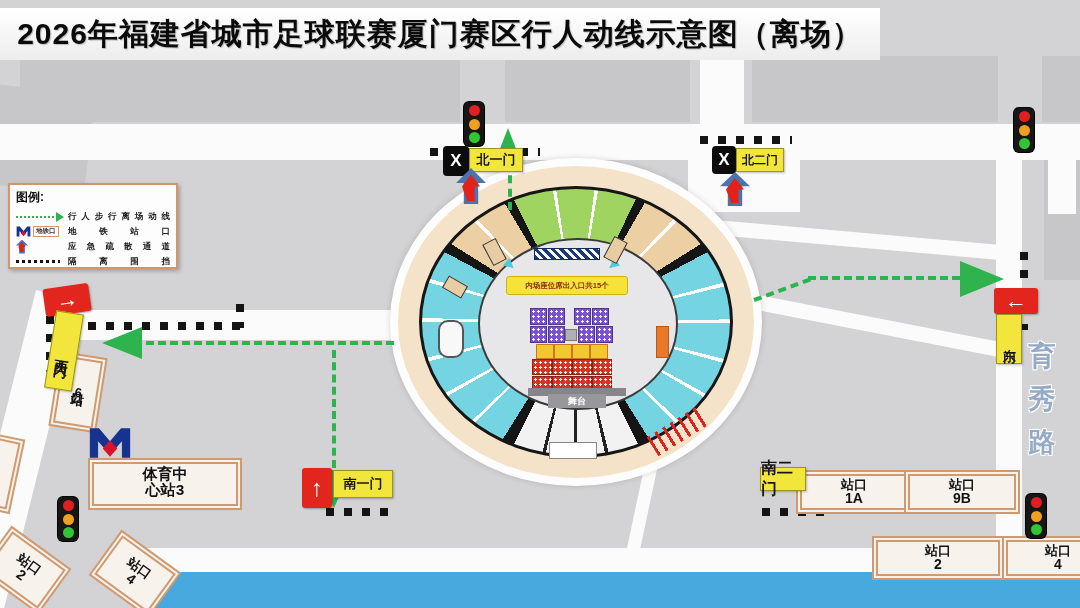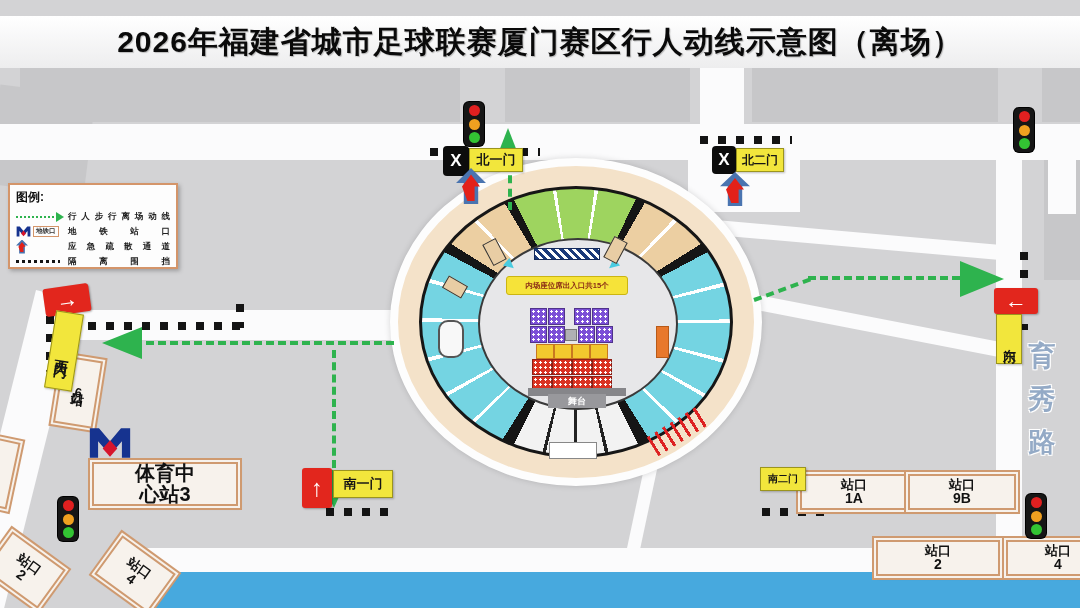--- a/index.html
+++ b/index.html
@@ -3,21 +3,21 @@
 <meta charset="utf-8">
 <style>
   html,body{margin:0;padding:0;background:#888;}
   #app{position:relative;width:1080px;height:608px;overflow:hidden;background:#d3d3d5;
        font-family:"Liberation Sans",sans-serif;}
   .abs{position:absolute;}
   .blk{position:absolute;background:#c7c7c9;}
   .road{position:absolute;background:#fbfbfc;}
   .water{position:absolute;background:#47a9de;}
   
-  .titlebar{position:absolute;left:0;top:16px;width:1080px;height:52px;z-index:60;
+  .titlebar{position:absolute;left:0;top:8px;width:880px;height:52px;z-index:60;
     background:linear-gradient(#ffffff,#ededee);display:flex;align-items:center;justify-content:center;}
   .titlebar h1{margin:0;font-size:30px;font-weight:bold;color:#0a0a0a;letter-spacing:1px;
     text-shadow:1px 1px 1px #bbb;}
   
   .dots-h{position:absolute;height:8px;background:repeating-linear-gradient(90deg,#141414 0 8px,transparent 8px 18px);z-index:20;}
   .dots-v{position:absolute;width:8px;background:repeating-linear-gradient(180deg,#141414 0 8px,transparent 8px 18px);z-index:20;}
   
   .gdash-h{position:absolute;height:0;border-top:4px dashed #2eb34e;z-index:22;}
   .gdash-v{position:absolute;width:0;border-left:4px dashed #2eb34e;z-index:22;}
   .tri{position:absolute;width:0;height:0;z-index:23;}
@@ -222,21 +222,21 @@
 
   <div class="rsign" style="left:44px;top:286px;width:46px;height:28px;font-size:22px;transform:rotate(-8deg);">→</div>
   <div class="ylabel vtext" style="left:50px;top:312px;width:26px;height:76px;font-size:14px;transform:rotate(9deg);">西大门</div>
 
   <div class="rsign" style="left:994px;top:288px;width:44px;height:26px;font-size:22px;">←</div>
   <div class="ylabel vtext" style="left:996px;top:314px;width:24px;height:48px;font-size:13px;">东门</div>
 
   <div class="rsign" style="left:302px;top:468px;width:30px;height:40px;font-size:24px;">↑</div>
   <div class="ylabel" style="left:333px;top:470px;width:58px;height:26px;font-size:13px;">南一门</div>
 
-  <div class="ylabel" style="left:760px;top:467px;width:44px;height:22px;font-size:10px;">南二门</div>
+  <div class="ylabel" style="left:760px;top:467px;width:44px;height:22px;font-size:16px;">南二门</div>
 
   <div class="exit" style="left:800px;top:474px;width:104px;height:32px;">
       <span class="l1">站口</span>
       <span class="l2">1A</span>
     </div>
   <div class="exit" style="left:908px;top:474px;width:104px;height:32px;">
       <span class="l1">站口</span>
       <span class="l2">9B</span>
     </div>
   <div class="exit" style="left:876px;top:540px;width:120px;height:32px;">
@@ -250,21 +250,21 @@
   <div class="exit" style="left:-8px;top:546px;width:62px;height:44px;transform:rotate(36deg);">
       <span class="l1">站口</span>
       <span class="l2">2</span>
     </div>
   <div class="exit" style="left:102px;top:550px;width:62px;height:44px;transform:rotate(36deg);">
       <span class="l1">站口</span>
       <span class="l2">4</span>
     </div>
   <div class="exit vtext" style="left:58px;top:358px;width:36px;height:64px;transform:rotate(9deg);font-size:13px;">站口6</div>
   <div class="exit vtext" style="left:-26px;top:438px;width:36px;height:64px;transform:rotate(12deg);font-size:13px;">站口</div>
-  <div class="exit" style="left:92px;top:462px;width:142px;height:40px;font-size:20px;">
+  <div class="exit" style="left:92px;top:462px;width:142px;height:40px;font-size:15px;font-family:Liberation Mono, monospace;">
       <span>体育中</span>
       <span>心站3</span>
     </div>
 
   <div class="mlogo" style="left:88px;top:424px;width:44px;height:38px;">
     <svg viewBox="0 0 48 40" width="44" height="38">
       <path fill="#16338f" d="M2 36 V4 h10 l12 14 L36 4 h10 v32 h-9 V18 L24 33 L11 18 v18 Z"></path>
       <path fill="#d6152c" d="M16 26 l8 9 8 -9 -8 -9 Z"></path>
     </svg>
   </div>

